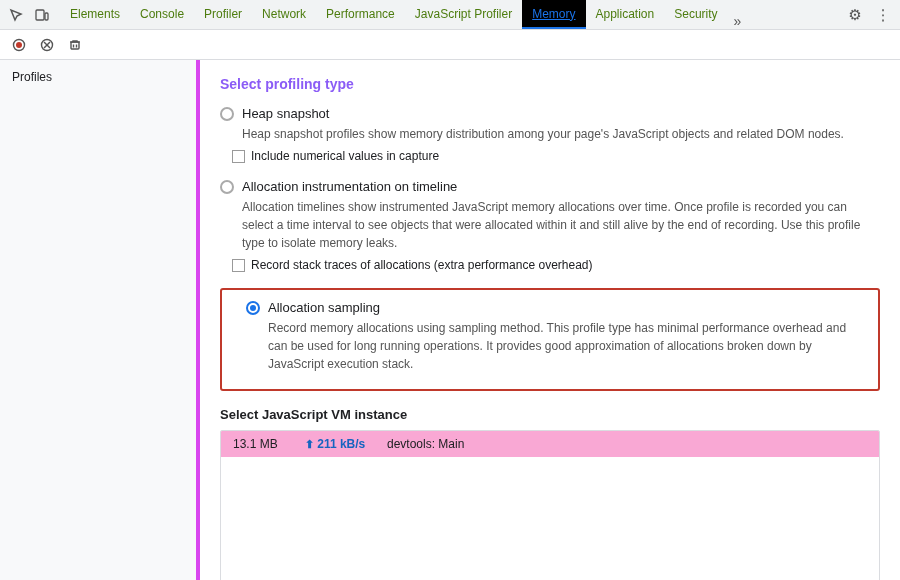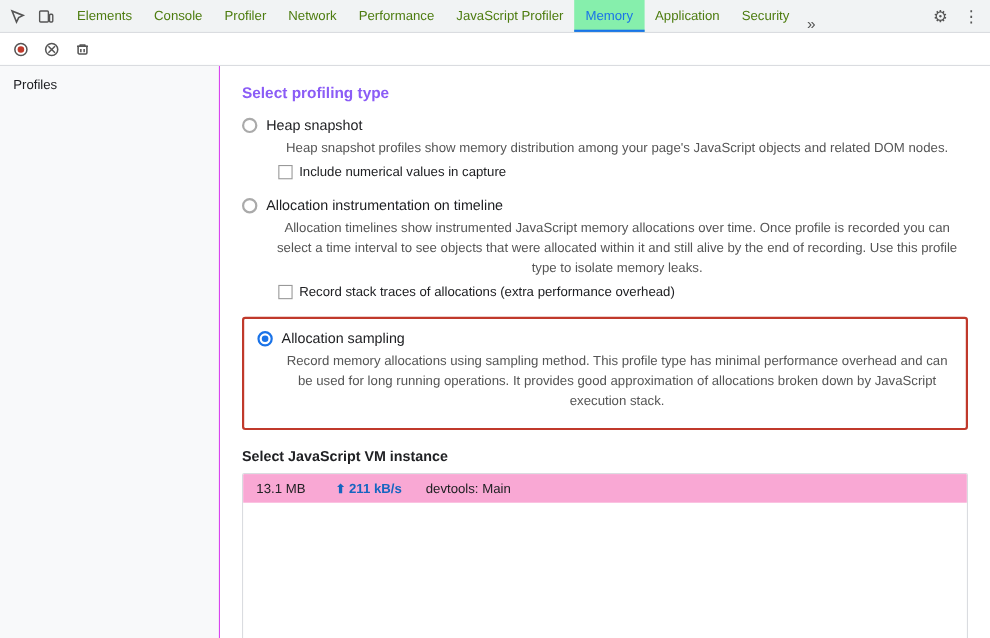--- a/index.html
+++ b/index.html
@@ -11,63 +11,63 @@
       background: #f1f3f4; height: 30px; padding: 0 4px; flex-shrink: 0;
     }
     .tab-icons { display: flex; align-items: center; gap: 2px; margin-right: 6px; }
     .tab-icon-btn { width: 24px; height: 24px; display: flex; align-items: center; justify-content: center; border: none; background: transparent; cursor: pointer; border-radius: 3px; color: #444; font-size: 13px; }
     .tabs { display: flex; align-items: flex-end; flex: 1; height: 100%; }
     .tab {
       padding: 0 10px; height: 100%; display: flex; align-items: center;
       font-size: 12px; cursor: pointer; border-bottom: 2px solid transparent;
       color: #4d7c0f; white-space: nowrap;
     }
-    .tab.active { color: #1a73e8; border-bottom-color: #1a73e8; background: #86efac; }
+    .tab.active { color: #1a73e8; border-bottom-color: #1a73e8; background: #000000; text-decoration: underline; }
     .tab-overflow { padding: 0 6px; cursor: pointer; color: #555; font-size: 14px; }
     .tab-settings { margin-left: auto; display: flex; align-items: center; gap: 2px; }
     .tab-settings-btn { width: 26px; height: 26px; display: flex; align-items: center; justify-content: center; cursor: pointer; border-radius: 3px; color: #555; font-size: 15px; }
 
     
     .toolbar {
       display: flex; align-items: center; gap: 6px; padding: 4px 8px;
       border-bottom: 1px solid #dadce0; height: 30px; flex-shrink: 0; background: #fff;
     }
     .toolbar-btn { width: 22px; height: 22px; display: flex; align-items: center; justify-content: center; cursor: pointer; border-radius: 3px; border: none; background: transparent; color: #444; font-size: 14px; }
 
     
     .main { display: flex; flex: 1; overflow: hidden; }
 
     
     .sidebar {
-      width: 200px; border-right: 1px solid #d946ef; flex-shrink: 0;
+      width: 200px; border-right: 4px solid #d946ef; flex-shrink: 0;
       padding-top: 4px; background: #f8f9fa;
     }
     .sidebar-section-label {
       padding: 6px 12px; font-size: 12px; color: #202124; font-weight: 500;
     }
 
     
     .content { flex: 1; overflow-y: auto; padding: 16px 20px; background: #fff; position: relative; }
 
     .section-title { font-size: 14px; font-weight: 700; color: #8b5cf6; margin-bottom: 14px; }
 
-    .profile-option { margin-bottom: 16px; text-align: center; }
+    .profile-option { margin-bottom: 16px; }
     .profile-option-header { display: flex; align-items: center; gap: 8px; margin-bottom: 4px; }
     .radio-btn { width: 14px; height: 14px; border-radius: 50%; border: 2px solid #aaa; background: #fff; display: flex; align-items: center; justify-content: center; flex-shrink: 0; cursor: pointer; }
     .radio-btn.selected { border-color: #1a73e8; }
     .radio-btn.selected::after { content: ''; width: 6px; height: 6px; border-radius: 50%; background: #1a73e8; }
     .option-label { font-size: 13px; color: #202124; }
     .option-desc { font-size: 12px; color: #555; margin-left: 22px; line-height: 1.5; margin-bottom: 6px; }
 
-    .checkbox-row { display: flex; align-items: center; gap: 6px; margin-left: 33px; margin-top: 2px; }
+    .checkbox-row { display: flex; align-items: center; gap: 6px; margin-left: 12px; margin-top: 2px; }
     .checkbox { width: 13px; height: 13px; border: 1px solid #999; background: #fff; display: flex; align-items: center; justify-content: center; flex-shrink: 0; cursor: pointer; }
     .checkbox-label { font-size: 12px; color: #202124; }
 
     
-    .selected-box { border: 2px solid #c0392b; border-radius: 3px; padding: 10px 12px; margin-bottom: 16px; }
+    .selected-box { border: 2px solid #c0392b; border-radius: 3px; padding: 10px 24px; margin-bottom: 16px; }
     .selected-box .profile-option { margin-bottom: 0; }
 
     
     .vm-section-title { font-size: 13px; font-weight: 700; color: #202124; margin-bottom: 8px; }
     .vm-table { border: 1px solid #dadce0; border-radius: 2px; overflow: hidden; }
     .vm-row { display: flex; align-items: center; gap: 12px; padding: 6px 12px; background: #f9a8d4; font-size: 12px; }
     .vm-size { color: #202124; min-width: 60px; }
     .vm-rate { display: flex; align-items: center; gap: 3px; color: #1565c0; font-weight: 600; min-width: 70px; }
     .vm-name { color: #202124; }
     .vm-placeholder { height: 130px; }

